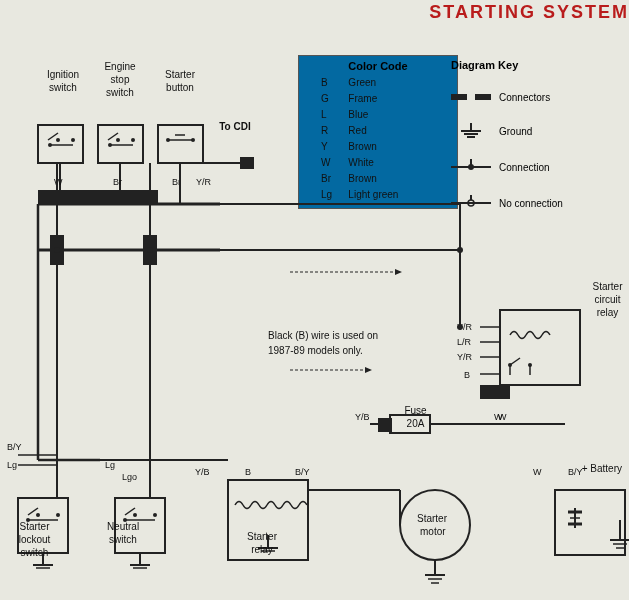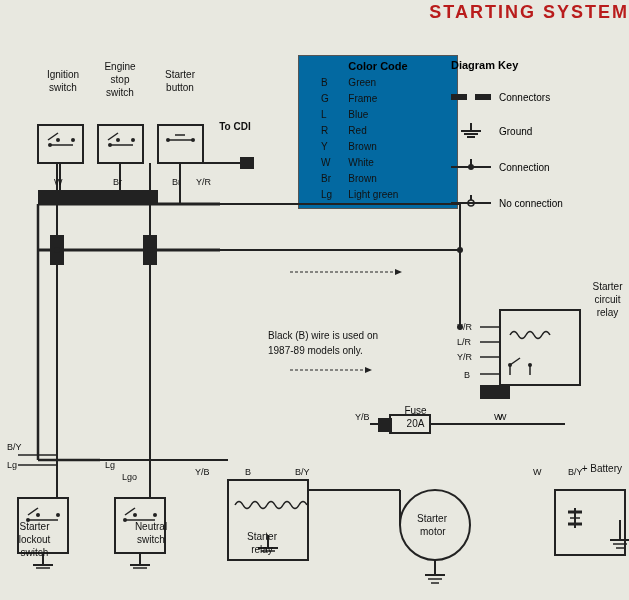--- a/index.html
+++ b/index.html
@@ -373,20 +373,20 @@
     <circle cx="460" cy="297" r="3" fill="#222"></circle>
 
   </svg>
 
   <div class="comp-label" style="left:38px; top:68px; width:50px;">Ignition<br>switch</div>
   <div class="comp-label" style="left:95px; top:60px; width:50px;">Engine<br>stop<br>switch</div>
   <div class="comp-label" style="left:155px; top:68px; width:50px;">Starter<br>button</div>
   <div class="comp-label" style="left:215px; top:120px; width:40px;font-weight:bold;">To CDI</div>
   <div class="comp-label" style="left:580px; top:280px; width:55px;">Starter<br>circuit<br>relay</div>
   <div class="comp-label" style="left:7px; top:520px; width:55px;">Starter<br>lockout<br>switch</div>
-  <div class="comp-label" style="left:121px; top:520px; width:60px;">Neutral<br>switch</div>
+  <div class="comp-label" style="left:93px; top:520px; width:60px;">Neutral<br>switch</div>
   <div class="comp-label" style="left:232px; top:530px; width:60px;">Starter<br>relay</div>
   <div class="comp-label" style="left:557px; top:462px; width:65px; text-align:right; padding-left:4px;">+ Battery</div>
   <div class="comp-label" style="left:393px; top:404px; width:45px;">Fuse<br>20A</div>
 
   <div style="position:absolute; top:328px; left:268px; width:185px; font-size:10px; color:#111; line-height:15px;">Black (B) wire is used on<br>1987-89 models only.</div>
 
 </div>
 
 </body></html>

